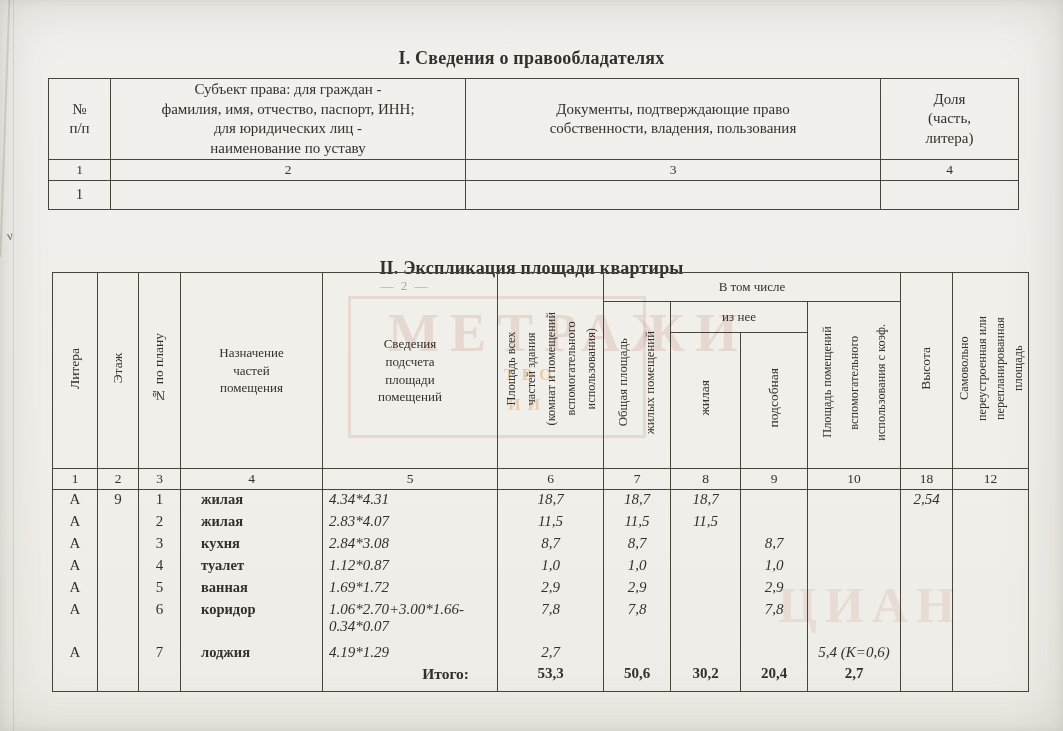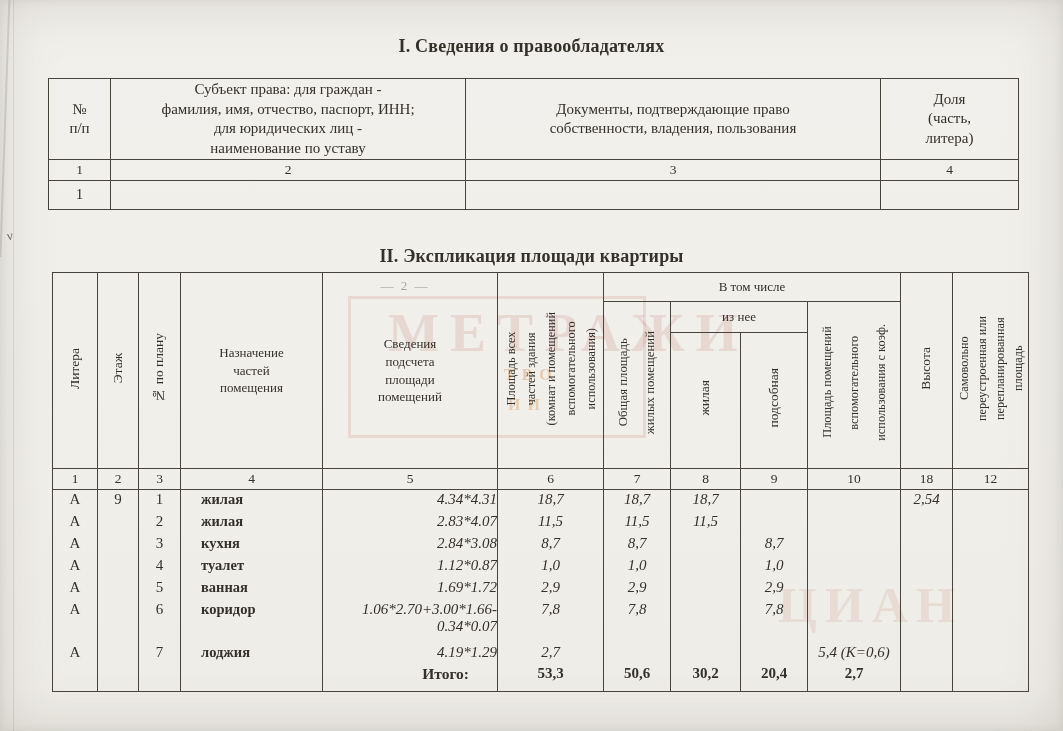--- a/index.html
+++ b/index.html
@@ -18,21 +18,21 @@
 
   
   .wm{position:absolute;font-family:Liberation Serif, serif;font-weight:bold;pointer-events:none;padding-left:36px;}
   .wm-box{position:absolute;left:348px;top:296px;width:292px;height:136px;border:3px solid rgba(205,150,140,.26);}
   .wm-stamp{left:352px;top:302px;font-size:54px;letter-spacing:11px;color:rgba(200,145,135,.25);white-space:nowrap;}
   .wm-sub1{left:468px;top:366px;font-size:16px;letter-spacing:7px;color:rgba(212,142,66,.38);}
   .wm-sub2{left:472px;top:396px;font-size:16px;letter-spacing:7px;color:rgba(212,142,66,.34);}
   .wm-page{position:absolute;left:340px;top:278px;width:130px;text-align:center;font-size:13px;color:rgba(130,124,112,.65);letter-spacing:2px;font-family:"Liberation Serif",serif;}
   .wm-corner{left:742px;top:576px;font-size:50px;letter-spacing:8px;color:rgba(200,148,138,.20);}
 
-  .title{position:absolute;left:0;width:1063px;text-align:center;font-weight:bold;font-size:18px;letter-spacing:.2px;}
+  .title{position:absolute;left:0;width:1063px;text-align:center;font-weight:bold;font-size:18px;letter-spacing:.2px;margin-top:12px;}
   #title1{top:36px;}
   #title2{top:246px;}
 
   table{border-collapse:collapse;table-layout:fixed;position:absolute;background:transparent;}
   td{border:1.6px solid #48443c;padding:0;vertical-align:middle;text-align:center;overflow:hidden;}
   .pre{white-space:pre-line;}
 
   
   #table1{left:48px;top:78px;width:970px;font-size:15px;line-height:1.3;}
   #table1 .hrow td{height:80px;}
@@ -49,21 +49,21 @@
   td.v12 .vert{font-size:12.3px;line-height:18px;}
   td.v1 .vert{font-size:13.5px;}
   #table2 .hr1 td{height:28px;}
   #table2 .hr2 td{height:30px;}
   #table2 .hr3 td{height:135px;}
   #table2 .nrow td{height:20px;font-size:13.5px;}
   #table2 .drow td{border-top:none;border-bottom:none;height:21px;vertical-align:top;padding-top:1px;}
   #table2 .drow.tall td{height:42px;}
   #table2 .trow td{border-top:none;height:26px;vertical-align:top;font-weight:bold;}
   .room{text-align:left;padding-left:20px;font-weight:600;font-size:14.5px;}
-  .frm{text-align:right;padding-left:0;font-style:italic;}
+  .frm{text-align:left;padding-left:6px;font-style:italic;}
   .val{font-style:italic;}
   .itogo{text-align:right;padding-right:28px;font-size:15.5px;}
   .tval{}
 </style>
 </head>
 <body>
 
 <div class="wm-page">— 2 —</div>
 <div class="wm-box"></div>
 <div class="wm wm-stamp">МЕТРАЖИ</div>

